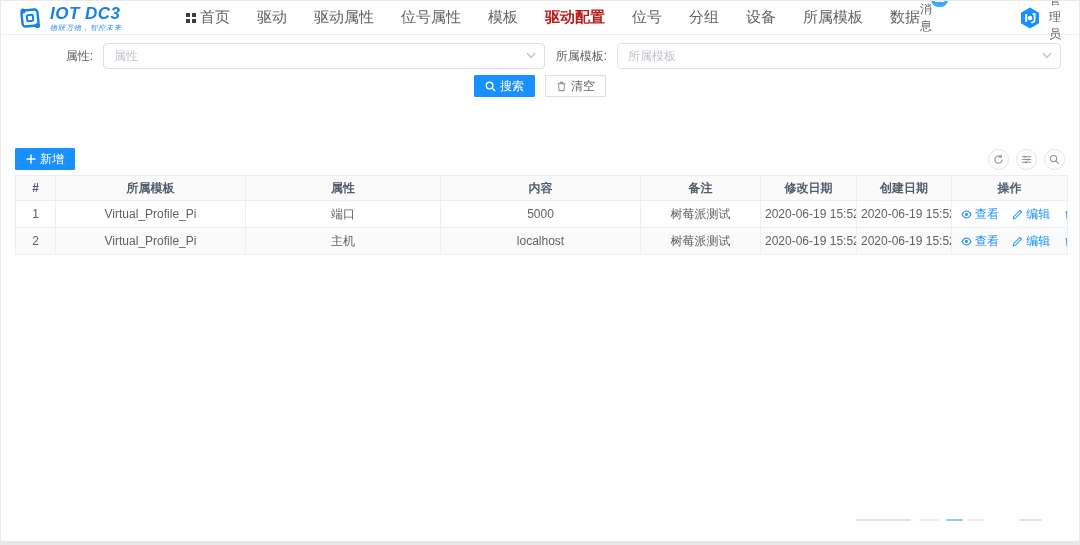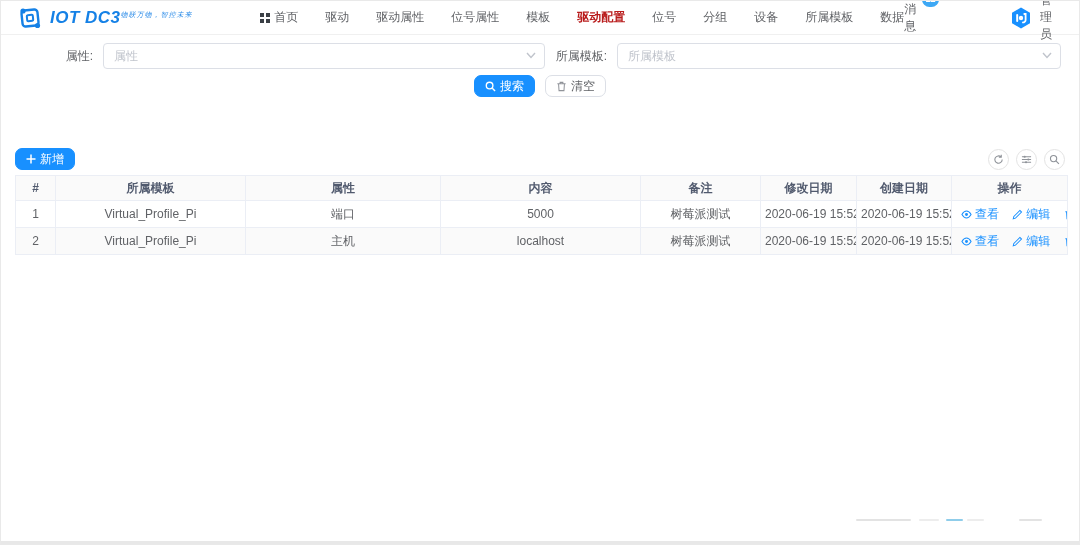--- a/index.html
+++ b/index.html
@@ -4,25 +4,25 @@
 <style>
   * { margin:0; padding:0; box-sizing:border-box; }
   body { background:#fff; font-family:"Liberation Sans", sans-serif; }
   .page { position:relative; width:1080px; height:545px; background:#fff;
           border:1px solid #e9e9e9; overflow:hidden; }
 
   
   .topbar { height:34px; display:flex; align-items:center; padding:0 18px 0 16px;
             border-bottom:1px solid #f0f0f0; }
   .brand { display:flex; align-items:center; gap:7px; width:225px; cursor:pointer; }
-  .brand-text { display:flex; flex-direction:row; line-height:1;justify-content:center; }
+  .brand-text { display:flex; flex-direction:column; line-height:1;justify-content:center; }
   .brand-title { color:#1581e6; font-size:17px; font-weight:bold; font-style:italic; letter-spacing:.5px; }
   .brand-tagline { color:#2a8be8; font-size:7px; font-style:italic; margin-top:2px; letter-spacing:1px; }
 
-  .mainnav { display:flex; align-items:flex-end; gap:27px; font-size:12px; color:#606266; margin-left:44px; }
+  .mainnav { display:flex; align-items:flex-end; gap:27px; font-size:15px; color:#606266; margin-left:44px; }
   .nav-item { display:flex; align-items:center; gap:4px; cursor:pointer; white-space:nowrap; }
   .nav-item.active { color:#b91c1c; font-weight:bold; }
 
   .nav-right { margin-left:auto; display:flex; align-items:center; }
   .messages { position:relative; font-size:12px; color:#606266; cursor:pointer; margin-right:86px; }
   .badge { position:absolute; top:-9px; right:-16px; min-width:17px; height:15px; padding:0 3px;
            background:#3da8f5; border-radius:8px; color:#fff; font-size:9px; line-height:15px;
            text-align:center; font-weight:bold; }
   .user { display:flex; align-items:center; gap:7px; font-size:12px; color:#606266; cursor:pointer; }
 
@@ -34,21 +34,21 @@
   .flabel.a { width:74px; }
   .selectbox { position:relative; flex:1; height:26px; }
   .selectbox input { width:100%; height:26px; border:1px solid #dcdfe6; border-radius:4px;
                      font-size:12px; color:#606266; padding:0 26px 0 10px; outline:none;
                      font-family:"Liberation Sans", sans-serif; }
   .selectbox input::placeholder { color:#c0c4cc; }
   .chev { position:absolute; right:9px; top:9px; }
 
   .search-row { display:flex; justify-content:center; gap:10px; margin-top:6px; height:22px; }
   .btn { display:inline-flex; align-items:center; gap:4px; font-size:12px; height:22px;
-         padding:0 10px; border-radius:7px; cursor:pointer; border:1px solid transparent; }
+         padding:0 10px; border-radius:1px; cursor:pointer; border:1px solid transparent; }
   .btn-primary { background:#1890ff; color:#fff; border-color:#1890ff; }
   .btn-plain { background:#fff; color:#606266; border-color:#dcdfe6; }
 
   
   .toolbar { display:flex; align-items:center; justify-content:space-between; padding:3px 14px 5px;margin-top:48px; }
   .circle-group { display:flex; gap:7px; }
   .circle-btn { width:21px; height:21px; border:1px solid #e3e3e3; border-radius:50%;
                 background:#fff; display:flex; align-items:center; justify-content:center;
                 color:#8f9399; cursor:pointer; }
 

